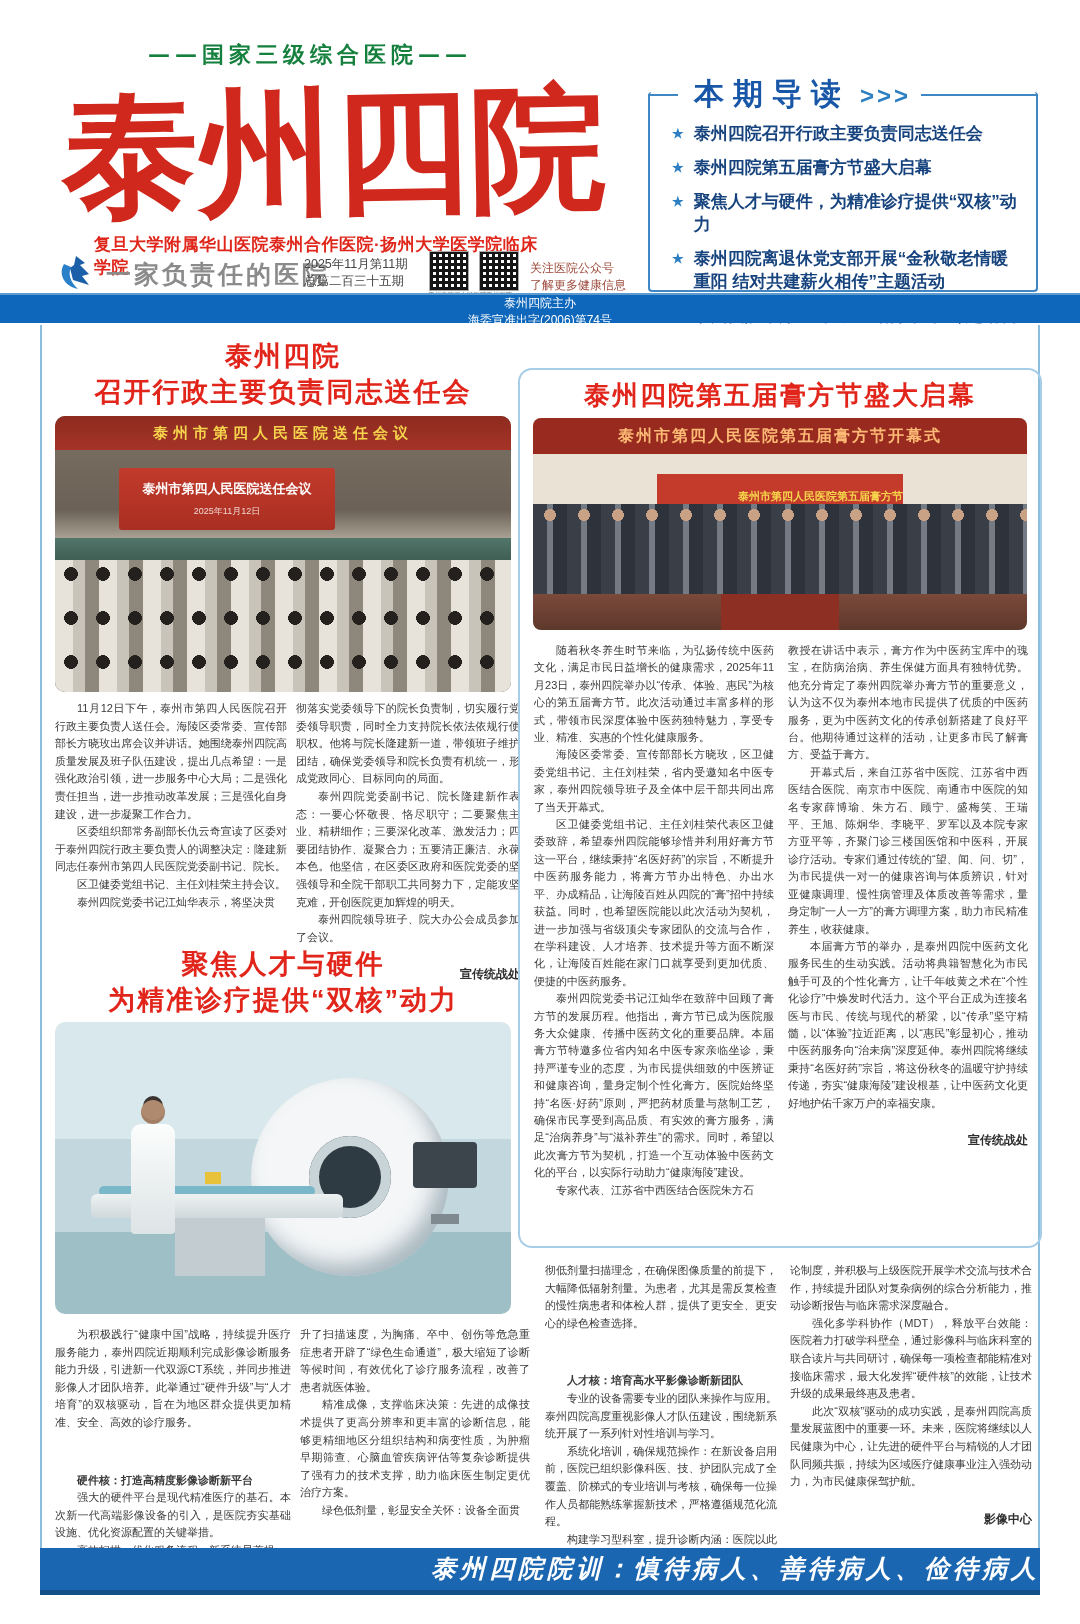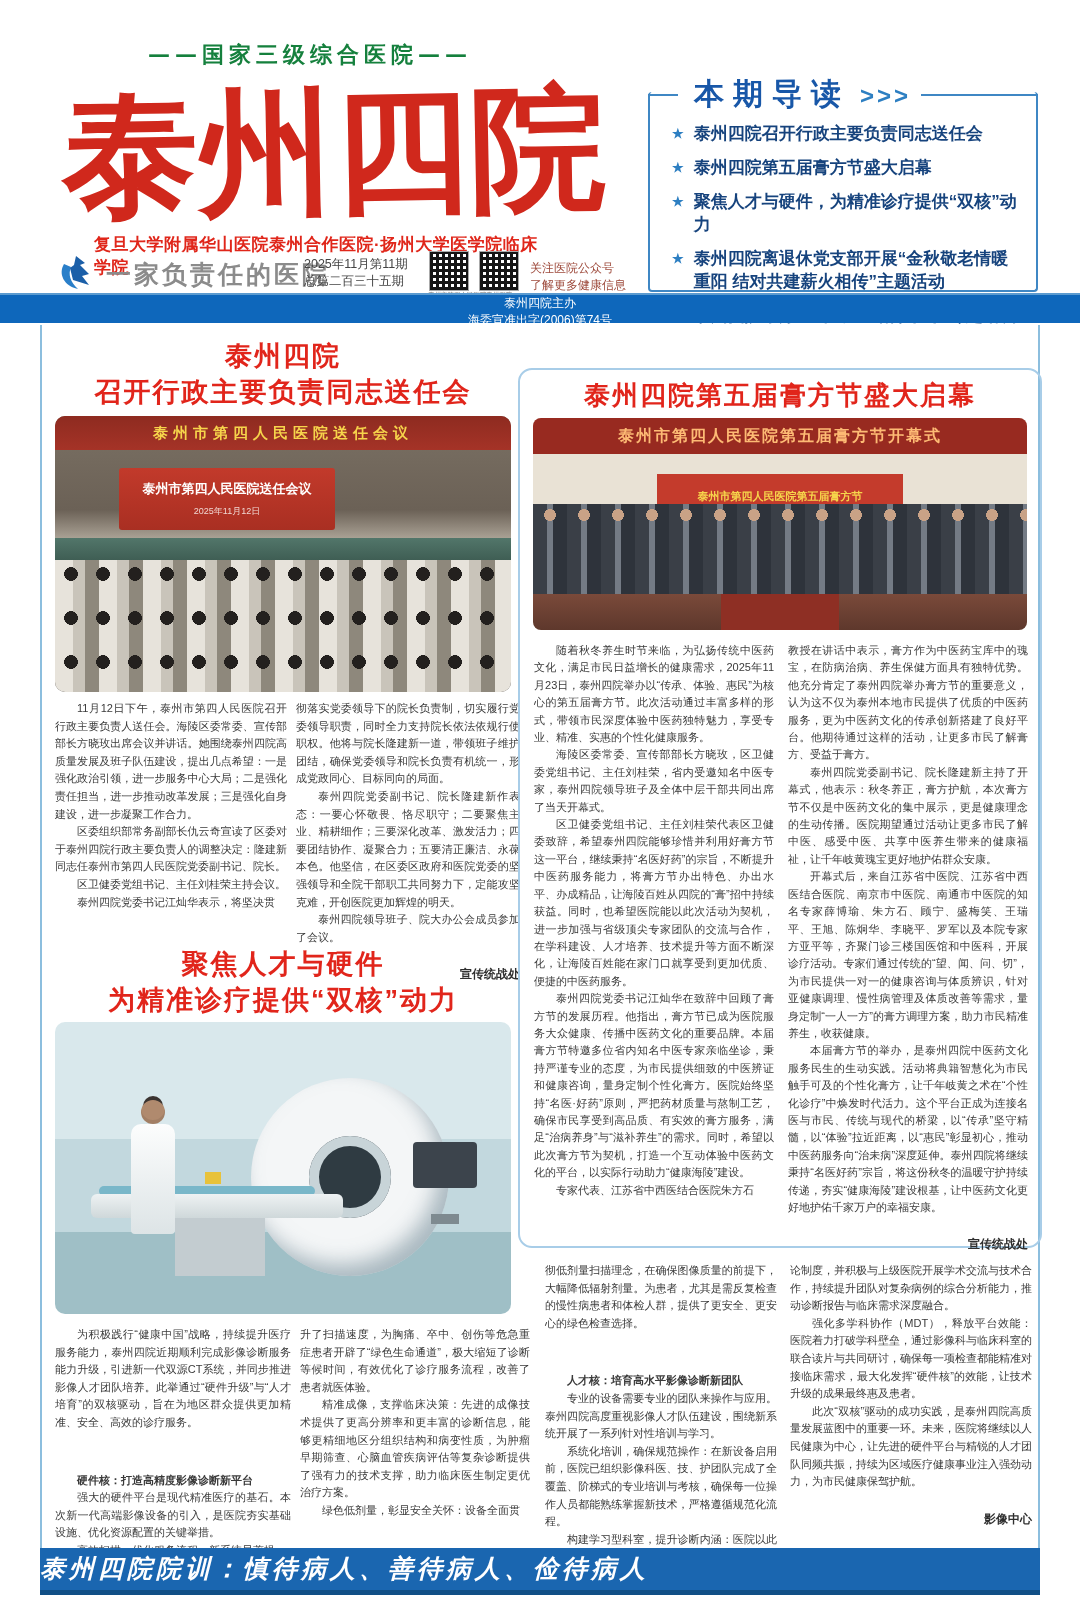--- a/index.html
+++ b/index.html
@@ -72,21 +72,21 @@
             background:linear-gradient(#52766a,#3f5e54);}
   .p1-audience{position:absolute;top:144px;left:0;right:0;bottom:0;
       background-image:radial-gradient(circle 7px at 16px 14px,#23201e 97%,transparent),
                        repeating-linear-gradient(90deg,#e7e3db 0 18px,#c9c4ba 18px 30px,#8e887c 30px 44px);
       background-size:32px 44px,auto;background-repeat:repeat,repeat;}
   #photo2{left:533px;top:418px;width:494px;height:212px;background:#e9e2d5;border-radius:8px;}
   .p2-banner{position:absolute;top:0;left:0;right:0;height:36px;background:#982a20;
              color:#fdba74;text-align:center;line-height:36px;font-size:16px;
              font-weight:bold;letter-spacing:2px;}
   .p2-screen{position:absolute;top:56px;left:124px;width:246px;height:44px;background:#c43b2c;
-             color:#f6d44b;font-size:11px;font-weight:bold;text-align:center;line-height:44px;}
+             color:#f6d44b;font-size:11px;font-weight:bold;text-align:right;line-height:44px;}
   .p2-crowd{position:absolute;top:86px;left:0;right:0;height:90px;
       background-image:radial-gradient(circle 6px at 17px 11px,#c9a286 97%,transparent),
                        repeating-linear-gradient(90deg,#3a3f47 0 14px,#747b85 14px 20px,#2e333b 20px 34px);
       background-size:34px 100%,auto;background-repeat:repeat-x,repeat;}
   .p2-floor{position:absolute;bottom:0;left:0;right:0;height:36px;
             background:linear-gradient(#7a4a3a,#5e382c);}
   .p2-carpet{position:absolute;bottom:0;left:38%;width:24%;height:36px;background:#8e2f24;}
   #photo3{left:55px;top:1022px;width:456px;height:292px;
           background:linear-gradient(#d9e8ec 0 40%,#c2d8de 40% 72%,#9fbfc6 72% 100%);}
   .p3-gantry{position:absolute;top:56px;left:196px;width:198px;height:198px;background:#f4f6f7;
@@ -103,21 +103,21 @@
            background:#b08a6e;box-shadow:inset 0 -4px 0 rgba(0,0,0,.08),0 -6px 0 -2px #3a3330;}
   .p3-coat{position:absolute;top:102px;left:76px;width:44px;height:110px;border-radius:10px 10px 4px 4px;
            background:linear-gradient(#fcfdfd,#dde4e6);}
   .p3-monitor{position:absolute;top:120px;right:34px;width:64px;height:46px;background:#3c444c;
               border-radius:4px;box-shadow:0 54px 0 -18px #7e8a90;}
   
   .art2-box{position:absolute;left:518px;top:368px;width:524px;height:880px;
             border:2px solid #a8cde8;border-radius:14px;box-sizing:border-box;}
   
   .footer{position:absolute;left:40px;top:1548px;width:1000px;height:42px;background:#1a66b0;
-          border-bottom:5px solid #114f86;color:#fff;text-align:left;line-height:42px;
+          border-bottom:5px solid #114f86;color:#fff;text-align:right;line-height:42px;
           font-size:25px;font-weight:bold;font-style:italic;letter-spacing:4px;
           font-family:"DejaVu Serif",serif;}
 </style>
 </head>
 <body>
 
 <div class="page">
 
   <div class="tagline">——国家三级综合医院——</div>
   <div class="masthead">泰州四院</div>
@@ -234,21 +234,20 @@
   <div class="col" style="left:534px;top:642px;width:240px;line-height:17.4px;">
       <p class="para">随着秋冬养生时节来临，为弘扬传统中医药文化，满足市民日益增长的健康需求，2025年11月23日，泰州四院举办以“传承、体验、惠民”为核心的第五届膏方节。此次活动通过丰富多样的形式，带领市民深度体验中医药独特魅力，享受专业、精准、实惠的个性化健康服务。</p>
       <p class="para">海陵区委常委、宣传部部长方晓玫，区卫健委党组书记、主任刘桂荣，省内受邀知名中医专家，泰州四院领导班子及全体中层干部共同出席了当天开幕式。</p>
       <p class="para">区卫健委党组书记、主任刘桂荣代表区卫健委致辞，希望泰州四院能够珍惜并利用好膏方节这一平台，继续秉持“名医好药”的宗旨，不断提升中医药服务能力，将膏方节办出特色、办出水平、办成精品，让海陵百姓从四院的“膏”招中持续获益。同时，也希望医院能以此次活动为契机，进一步加强与省级顶尖专家团队的交流与合作，在学科建设、人才培养、技术提升等方面不断深化，让海陵百姓能在家门口就享受到更加优质、便捷的中医药服务。</p>
       <p class="para">泰州四院党委书记江灿华在致辞中回顾了膏方节的发展历程。他指出，膏方节已成为医院服务大众健康、传播中医药文化的重要品牌。本届膏方节特邀多位省内知名中医专家亲临坐诊，秉持严谨专业的态度，为市民提供细致的中医辨证和健康咨询，量身定制个性化膏方。医院始终坚持“名医·好药”原则，严把药材质量与熬制工艺，确保市民享受到高品质、有实效的膏方服务，满足“治病养身”与“滋补养生”的需求。同时，希望以此次膏方节为契机，打造一个互动体验中医药文化的平台，以实际行动助力“健康海陵”建设。</p>
       <p class="para">专家代表、江苏省中西医结合医院朱方石</p>
     </div>
   <div class="col" style="left:788px;top:642px;width:240px;line-height:17.4px;">
     <div>
         <p class="para noind">教授在讲话中表示，膏方作为中医药宝库中的瑰宝，在防病治病、养生保健方面具有独特优势。他充分肯定了泰州四院举办膏方节的重要意义，认为这不仅为泰州本地市民提供了优质的中医药服务，更为中医药文化的传承创新搭建了良好平台。他期待通过这样的活动，让更多市民了解膏方、受益于膏方。</p>
-        <p class="para">泰州四院党委副书记、院长隆建新主持了开幕式，他表示：秋冬养正，膏方护航，本次膏方节不仅是中医药文化的集中展示，更是健康理念的生动传播。医院期望通过活动让更多市民了解中医、感受中医、共享中医养生带来的健康福祉，让千年岐黄瑰宝更好地护佑群众安康。</p>
         <p class="para">开幕式后，来自江苏省中医院、江苏省中西医结合医院、南京市中医院、南通市中医院的知名专家薛博瑜、朱方石、顾宁、盛梅笑、王瑞平、王旭、陈炯华、李晓平、罗军以及本院专家方亚平等，齐聚门诊三楼国医馆和中医科，开展诊疗活动。专家们通过传统的“望、闻、问、切”，为市民提供一对一的健康咨询与体质辨识，针对亚健康调理、慢性病管理及体质改善等需求，量身定制“一人一方”的膏方调理方案，助力市民精准养生，收获健康。</p>
         <p class="para">本届膏方节的举办，是泰州四院中医药文化服务民生的生动实践。活动将典籍智慧化为市民触手可及的个性化膏方，让千年岐黄之术在“个性化诊疗”中焕发时代活力。这个平台正成为连接名医与市民、传统与现代的桥梁，以“传承”坚守精髓，以“体验”拉近距离，以“惠民”彰显初心，推动中医药服务向“治未病”深度延伸。泰州四院将继续秉持“名医好药”宗旨，将这份秋冬的温暖守护持续传递，夯实“健康海陵”建设根基，让中医药文化更好地护佑千家万户的幸福安康。</p>
       </div>
     <div class="byline">宣传统战处</div>
   </div>
 
   <div class="art-title" style="left:55px;top:946px;width:456px;">聚焦人才与硬件</div>
   <div class="art-title" style="left:55px;top:982px;width:456px;">为精准诊疗提供“双核”动力</div>
 
   <div class="photo" id="photo3">

